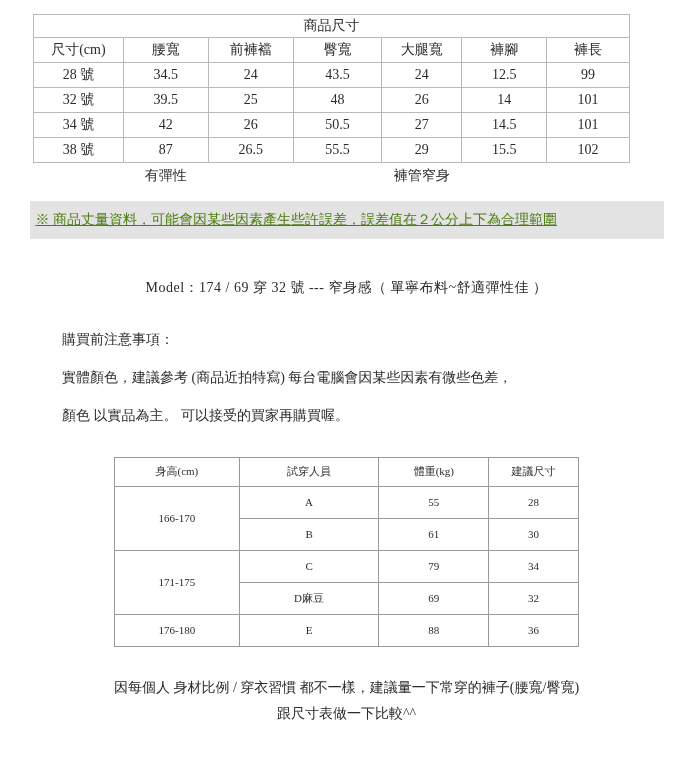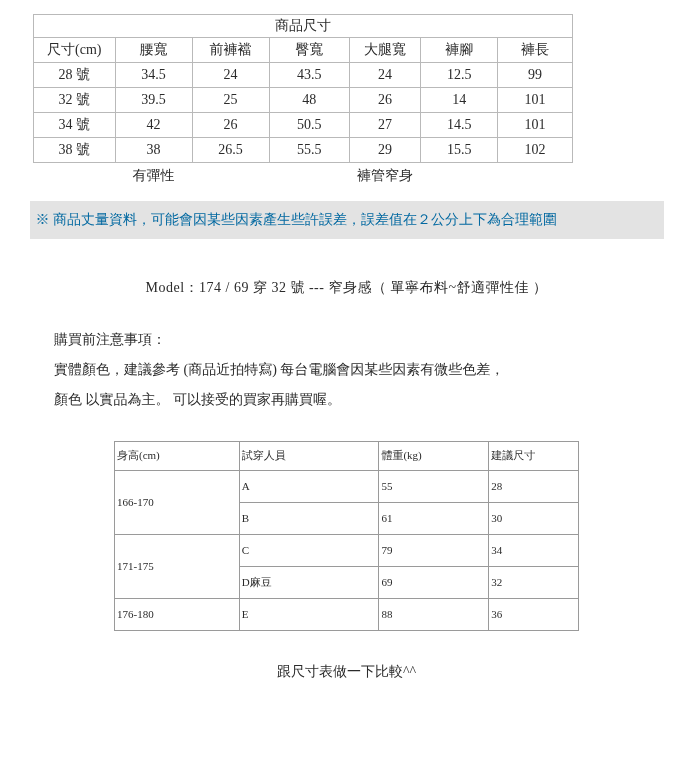--- a/index.html
+++ b/index.html
@@ -9,64 +9,65 @@
     width: 693px;
     color: #2b2b2b;
     font-family: "Liberation Serif", "DejaVu Serif", serif;
   }
   .page { width: 693px; min-height: 778px; padding-top: 14px; }
 
   
   table { border-collapse: collapse; }
   .size-table {
     margin: 0 0 0 33px;
-    width: 540px;
+    width: 597px;
     text-align: center;
     font-size: 14px;
     padding-left: 48px;
   }
   .size-table th, .size-table td {
     border: 1px solid #b9b9b9;
     font-weight: normal;
     padding: 2px 2px;
     height: 25px;
   }
   .size-table .title-cell { height: 23px; font-size: 14px; }
   .size-table tr.footnote-row td { border: none; height: 26px; }
 
   
   .notice {
     width: 634px;
     margin: 12px auto 0;
     background: #e3e3e3;
-    color: #0369a1;
+    color: #4d7c0f;
     font-size: 14px;
     line-height: 22px;
     padding: 8px 6px;
+    text-decoration: underline;
   }
 
   
   .model-line {
     margin: 40px 0 0;
     text-align: center;
     font-size: 14px;
     letter-spacing: 0.5px;
   }
   .purchase {
     margin: 30px 0 0 36px;
     font-size: 14px;
     line-height: 26px;
   }
-  .purchase p { margin: 4px; padding-left: 14px; }
+  .purchase p { margin: 12px; padding-left: 14px; }
 
   
   .fit-table {
     margin: 28px auto 0;
     width: 465px;
-    text-align: left;
+    text-align: center;
     font-size: 11px;
   }
   .fit-table th, .fit-table td {
     border: 1px solid #9a9a9a;
     font-weight: normal;
     padding: 0 2px;
   }
   .fit-table th { height: 29px; }
   .fit-table td { height: 32px; }
 
@@ -128,21 +129,21 @@
       <td>34 號</td>
       <td>42</td>
       <td>26</td>
       <td>50.5</td>
       <td>27</td>
       <td>14.5</td>
       <td>101</td>
     </tr>
     <tr>
       <td>38 號</td>
-      <td>38</td>
+      <td>87</td>
       <td>26.5</td>
       <td>55.5</td>
       <td>29</td>
       <td>15.5</td>
       <td>102</td>
     </tr>
     <tr class="footnote-row">
       <td></td>
       <td>有彈性</td>
       <td></td>
@@ -203,16 +204,17 @@
     <tr>
       <td>176-180</td>
       <td>E</td>
       <td>88</td>
       <td>36</td>
     </tr>
   </tbody>
     </table>
 
   <div class="footer-note">
+    <p>因每個人 身材比例 / 穿衣習慣 都不一樣，建議量一下常穿的褲子(腰寬/臀寬)</p>
     <p>跟尺寸表做一下比較^^</p>
   </div>
 
 </div>
 
 </body></html>

